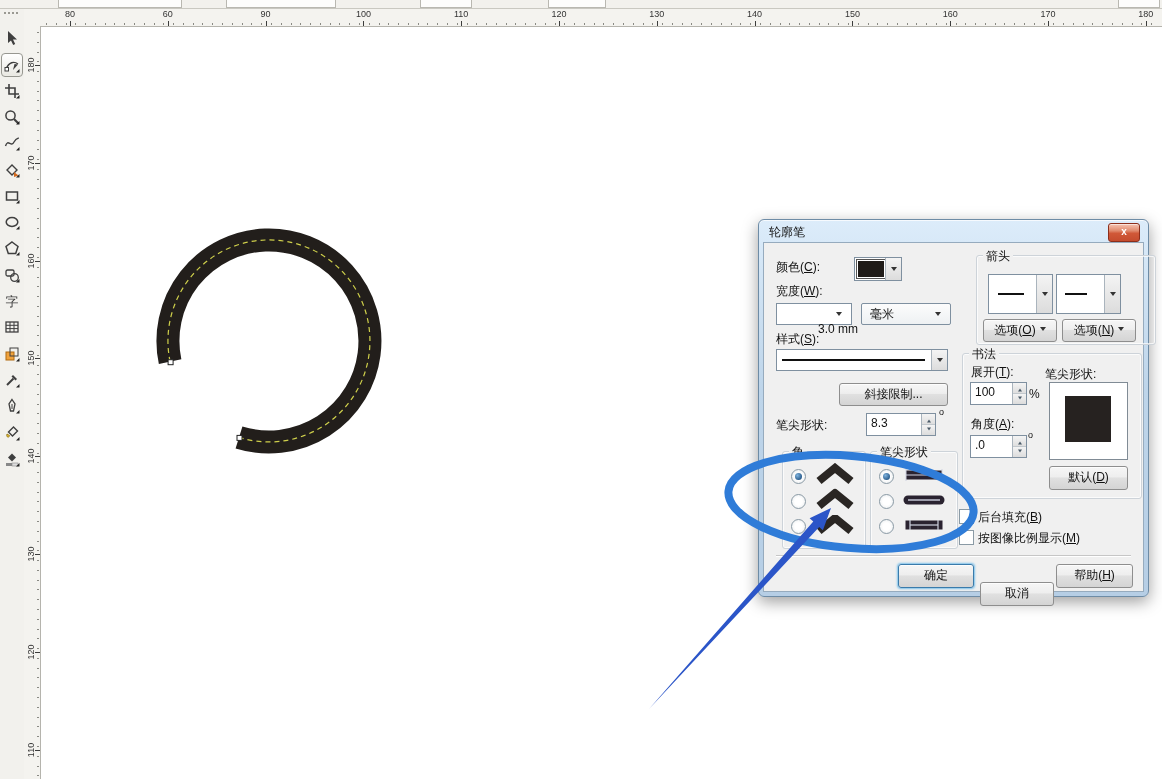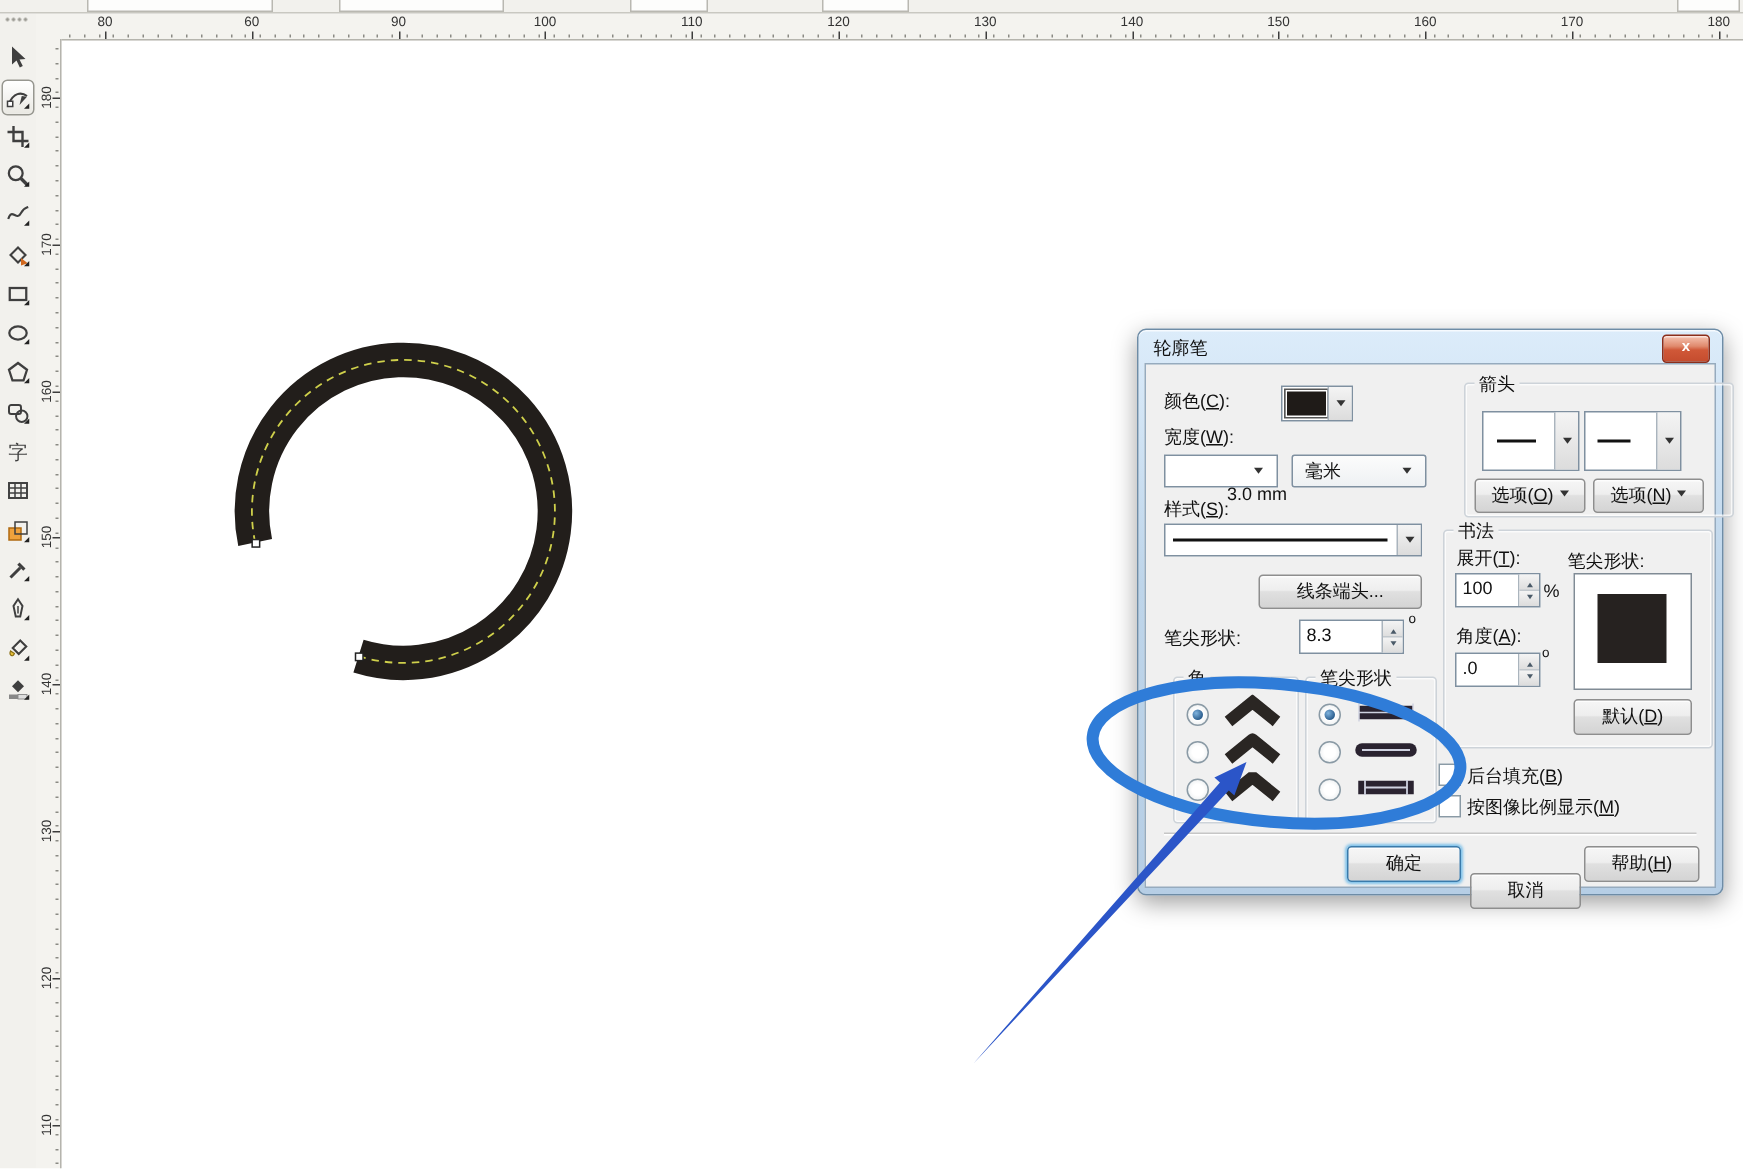--- a/index.html
+++ b/index.html
@@ -491,21 +491,21 @@
         <span class="chev" style="left:auto;right:6px;"></span>
       </div>
 
       <div class="dlabel accel" style="left:12px;top:88px;">样式(<u>S</u>):</div>
       <div class="combo" style="left:12px;top:106px;width:170px;height:20px;">
         <div class="style-line" style="left:5px;top:9px;width:143px;height:2px;"></div>
         <div class="arrow-btn">
             <span class="chev"></span>
           </div>
       </div>
-      <div class="btn" style="left:75px;top:140px;width:107px;height:21px;line-height:20px;">线条端头...</div>
+      <div class="btn" style="left:75px;top:140px;width:107px;height:21px;line-height:20px;">斜接限制...</div>
 
       <div class="dlabel" style="left:12px;top:174px;">笔尖形状:</div>
       <div class="spinner" style="left:102px;top:170px;width:68px;height:21px;">
         <div class="spin-val">8.3</div>
         <div class="spin-btns">
           <div class="spin-up">
               <span class="tri-up"></span>
             </div>
           <div class="spin-down">
               <span class="tri-down"></span>

